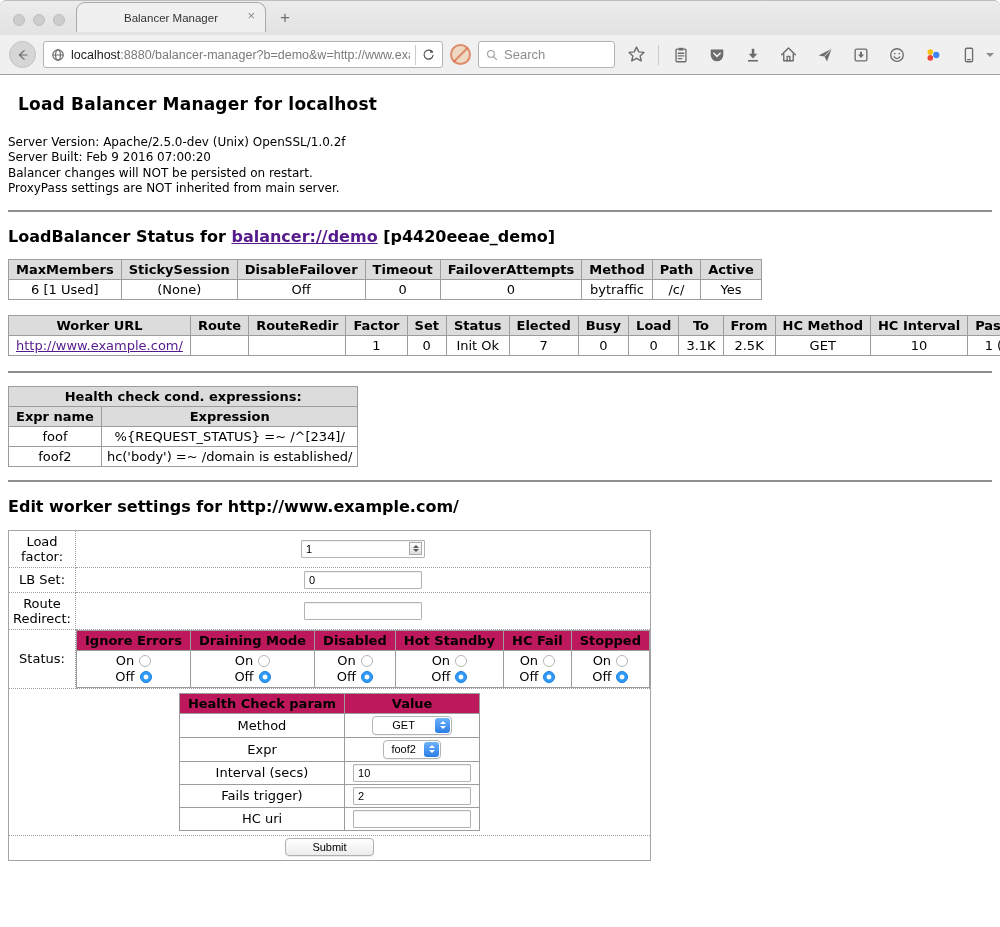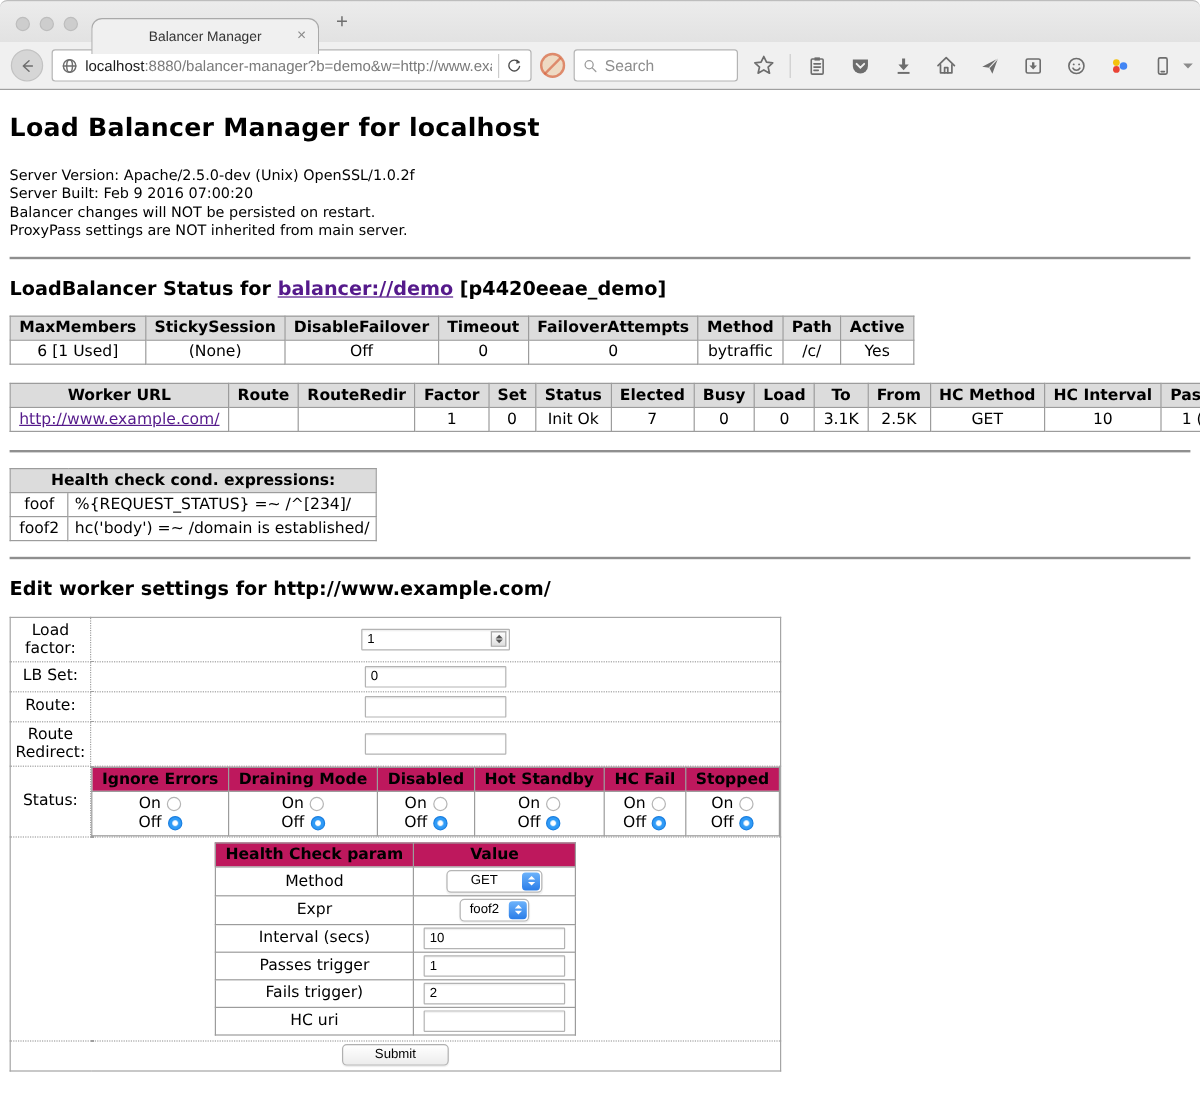--- a/index.html
+++ b/index.html
@@ -7,21 +7,21 @@
     font-family:"DejaVu Sans", sans-serif; }
 
   
   .chrome { width:1000px; }
   .titlebar { position:relative; height:35px;
     background:linear-gradient(#ececec,#e2e2e2);
     border-top:1px solid #bdbdbd; border-radius:6px 6px 0 0; }
   .lights { position:absolute; left:13px; top:13px; display:flex; gap:8px; }
   .light { width:12px; height:12px; border-radius:50%; background:#cdcdcd;
     border:1px solid #bdbdbd; }
-  .tab { position:absolute; left:76px; top:14px; width:190px; height:30px;
+  .tab { position:absolute; left:76px; top:1px; width:190px; height:30px;
     background:#f0f0f0; border:1px solid #a9a9a9; border-bottom:none;
     border-radius:9px 9px 0 0; display:flex; align-items:center;
     justify-content:center; z-index:2;text-align:right; }
   .tab-title { font-family:"Liberation Sans",sans-serif; font-size:11.5px; color:#333; }
   .tab-close { position:absolute; right:10px; top:5px; color:#8a8a8a;
     font-size:13px; font-family:"Liberation Sans",sans-serif; cursor:default; }
   .newtab { position:absolute; left:280px; top:7px; color:#6f6f6f; font-size:17px;
     font-family:"Liberation Sans",sans-serif; }
   .navbar { height:40px; background:#f0f0f0; border-bottom:1px solid #9f9f9f;
     display:flex; align-items:center; padding:0 9px; gap:7px; }
@@ -45,34 +45,34 @@
     border-radius:3px; display:flex; align-items:center; padding:0 6px; gap:5px; flex:none; }
   .searchbar input { border:none; outline:none; width:90px;
     font-family:"Liberation Sans",sans-serif; font-size:13px; color:#444; background:transparent; }
   .searchbar input::placeholder { color:#8d8d8d; }
   .ticon { width:29px; display:flex; align-items:center; justify-content:center; flex:none; }
   .caret { width:0; height:0; border-left:4px solid transparent;
     border-right:4px solid transparent; border-top:4px solid #8b8b8b; margin-left:-4px; }
 
   
   .content { padding:0 8px; color:#000; }
-  h1 { font-size:21px; margin:19px 0 21px; letter-spacing:.2px; }
+  h1 { font-size:17px; margin:19px 10px 21px; letter-spacing:.2px; }
   .sline { font-size:12px; line-height:15.4px; }
   hr { border:none; border-top:2px solid #8f8f8f; margin:13px 0; }
   h3 { font-size:16px; margin:15px 0 13px; }
   a.plink { color:#551a8b; text-decoration:underline; }
 
   table.dtable { border-collapse:collapse; font-size:13px; margin-bottom:15px; }
   table.dtable th, table.dtable td { border:1px solid #9c9c9c; padding:2px 7px;
     text-align:center; white-space:nowrap; }
   table.dtable th { background:#dcdcdc; font-weight:bold; }
   td.tl, th.tl { text-align:left; }
 
   table.wtable { width:982px; }
-  table.extable td.expr { text-align:left; padding:2px 5px; }
+  table.extable td.expr { text-align:center; padding:2px 5px; }
 
   
   table.ftable { width:564px; border:1px solid #a5a5a5; border-collapse:collapse;
     font-size:13px; margin-top:14px; margin-bottom:2px; }
   table.ftable > tbody > tr > td { border:1px dotted #9f9f9f; padding:3px 4px;
     text-align:center; vertical-align:middle; }
   td.flabel { width:100px; }
 
   .tin { width:118px; height:18px; border:1px solid #b3b3b3; border-radius:1px;
     font:11px "Liberation Sans",sans-serif; padding:1px 4px;
@@ -311,20 +311,24 @@
     </table>
 
   <hr>
 
   <table class="dtable extable" style="margin-bottom:13px">
     <tbody>
         <tr>
       <th colspan="2">Health check cond. expressions:</th>
     </tr>
     <tr>
+      <th style="width:84px">Expr name</th>
+      <th style="width:222px">Expression</th>
+    </tr>
+    <tr>
       <td>foof</td>
       <td class="expr">%{REQUEST_STATUS} =~ /^[234]/</td>
     </tr>
     <tr>
       <td>foof2</td>
       <td class="expr">hc('body') =~ /domain is established/</td>
     </tr>
   </tbody>
     </table>
 
@@ -344,24 +348,20 @@
                 <i class="d"></i>
               </span>
         </span>
       </td>
     </tr>
     <tr>
       <td class="flabel">LB Set:</td>
       <td><input class="tin" value="0" style=""></td>
     </tr>
     <tr>
-      <td class="flabel">Route:</td>
-      <td><input class="tin" value="" style=""></td>
-    </tr>
-    <tr>
       <td class="flabel">Route Redirect:</td>
       <td><input class="tin" value="" style=""></td>
     </tr>
     <tr>
       <td class="flabel">Status:</td>
       <td style="padding:0">
         <table class="itable sttable">
           <tbody>
                 <tr>
             <th>Ignore Errors</th>
@@ -467,24 +467,20 @@
                         <i class="d"></i>
                       </span>
               </span>
             </td>
           </tr>
           <tr>
             <td class="lcell">Interval (secs)</td>
             <td class="vcell vleft"><input class="tin" value="10" style=""></td>
           </tr>
           <tr>
-            <td class="lcell">Passes trigger</td>
-            <td class="vcell vleft"><input class="tin" value="1" style=""></td>
-          </tr>
-          <tr>
             <td class="lcell">Fails trigger)</td>
             <td class="vcell vleft"><input class="tin" value="2" style=""></td>
           </tr>
           <tr>
             <td class="lcell">HC uri</td>
             <td class="vcell vleft"><input class="tin" value="" style=""></td>
           </tr>
         </tbody>
             </table>
       </td>

